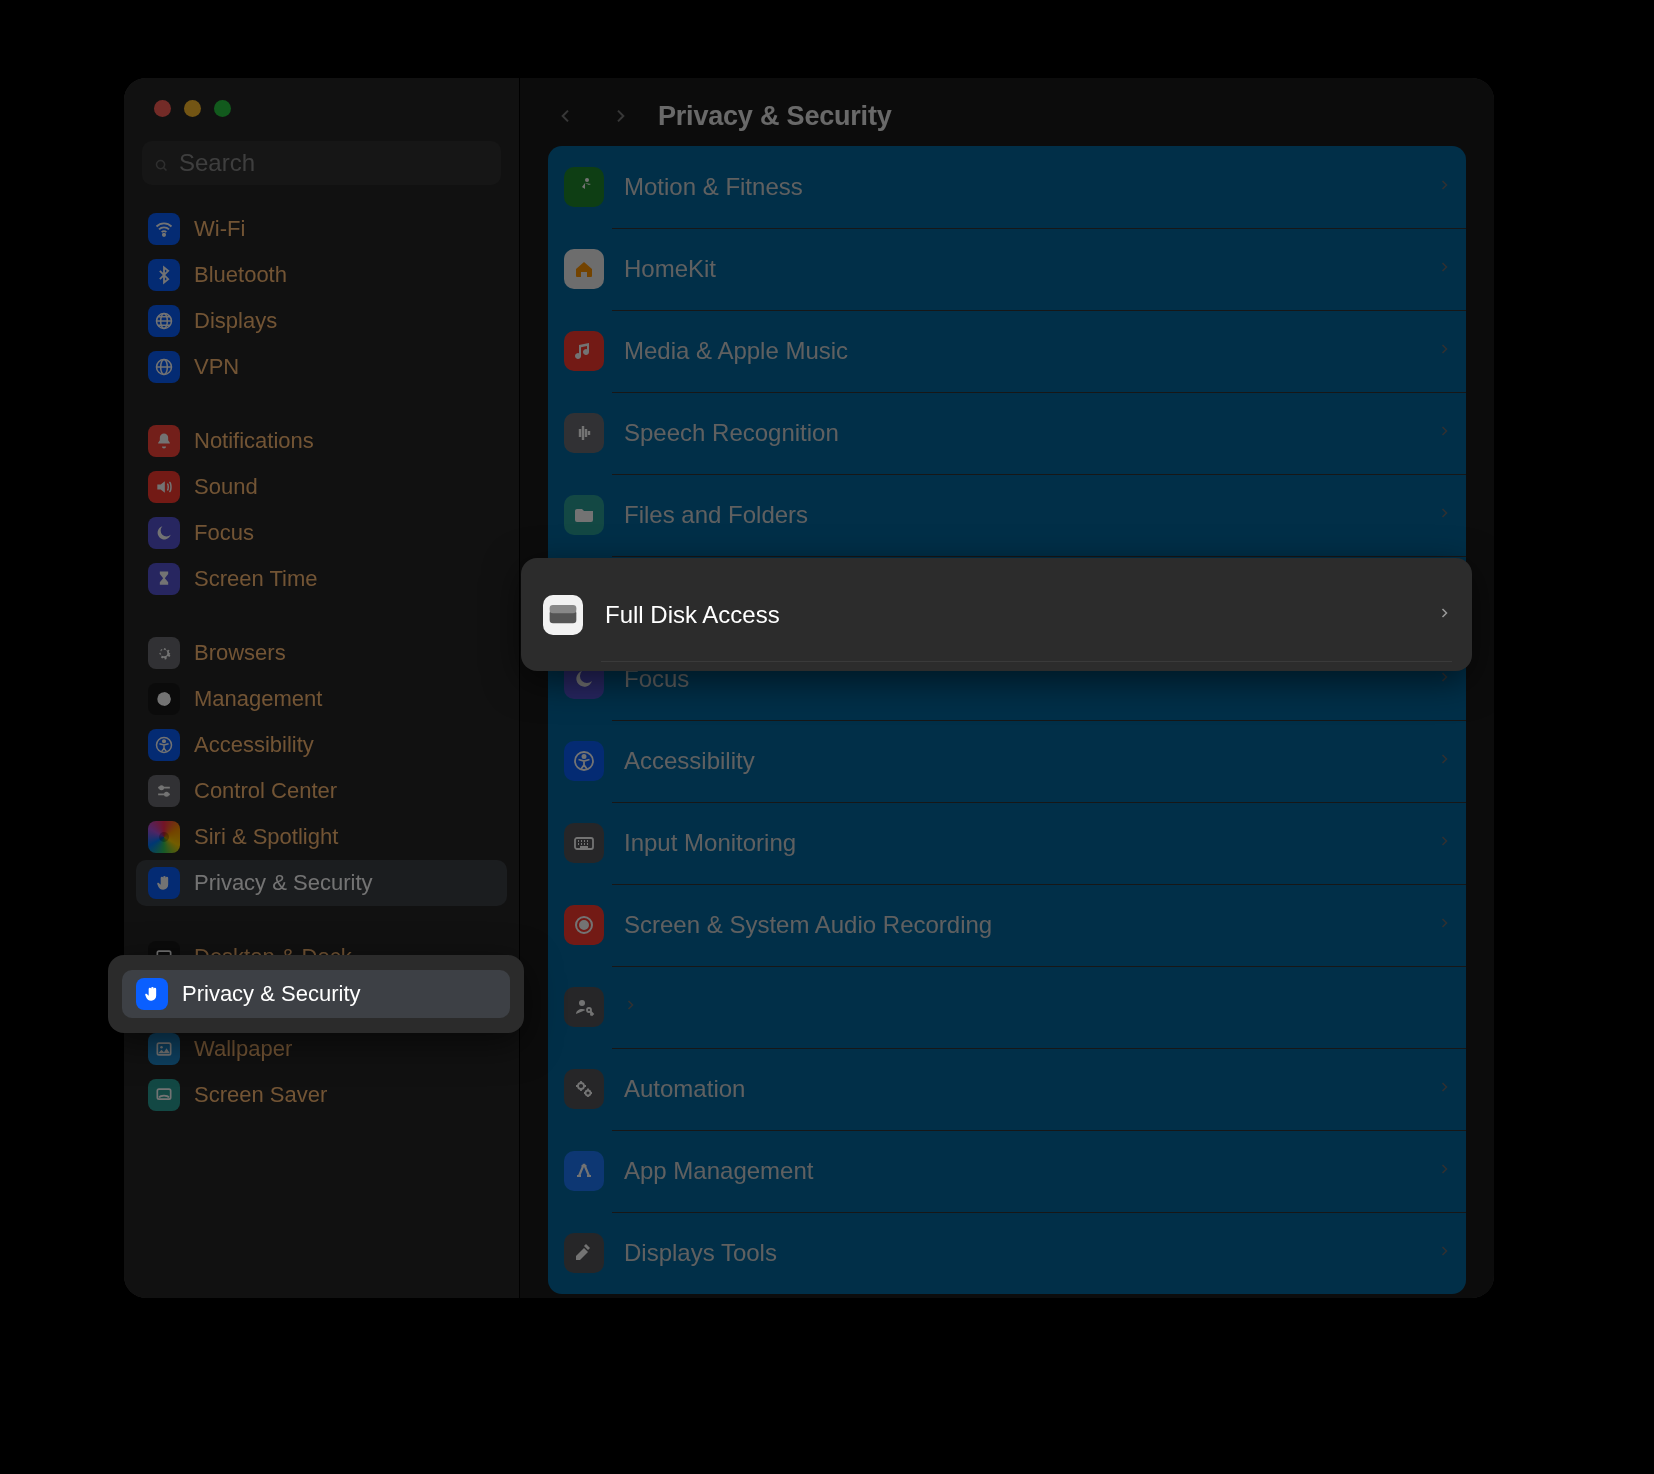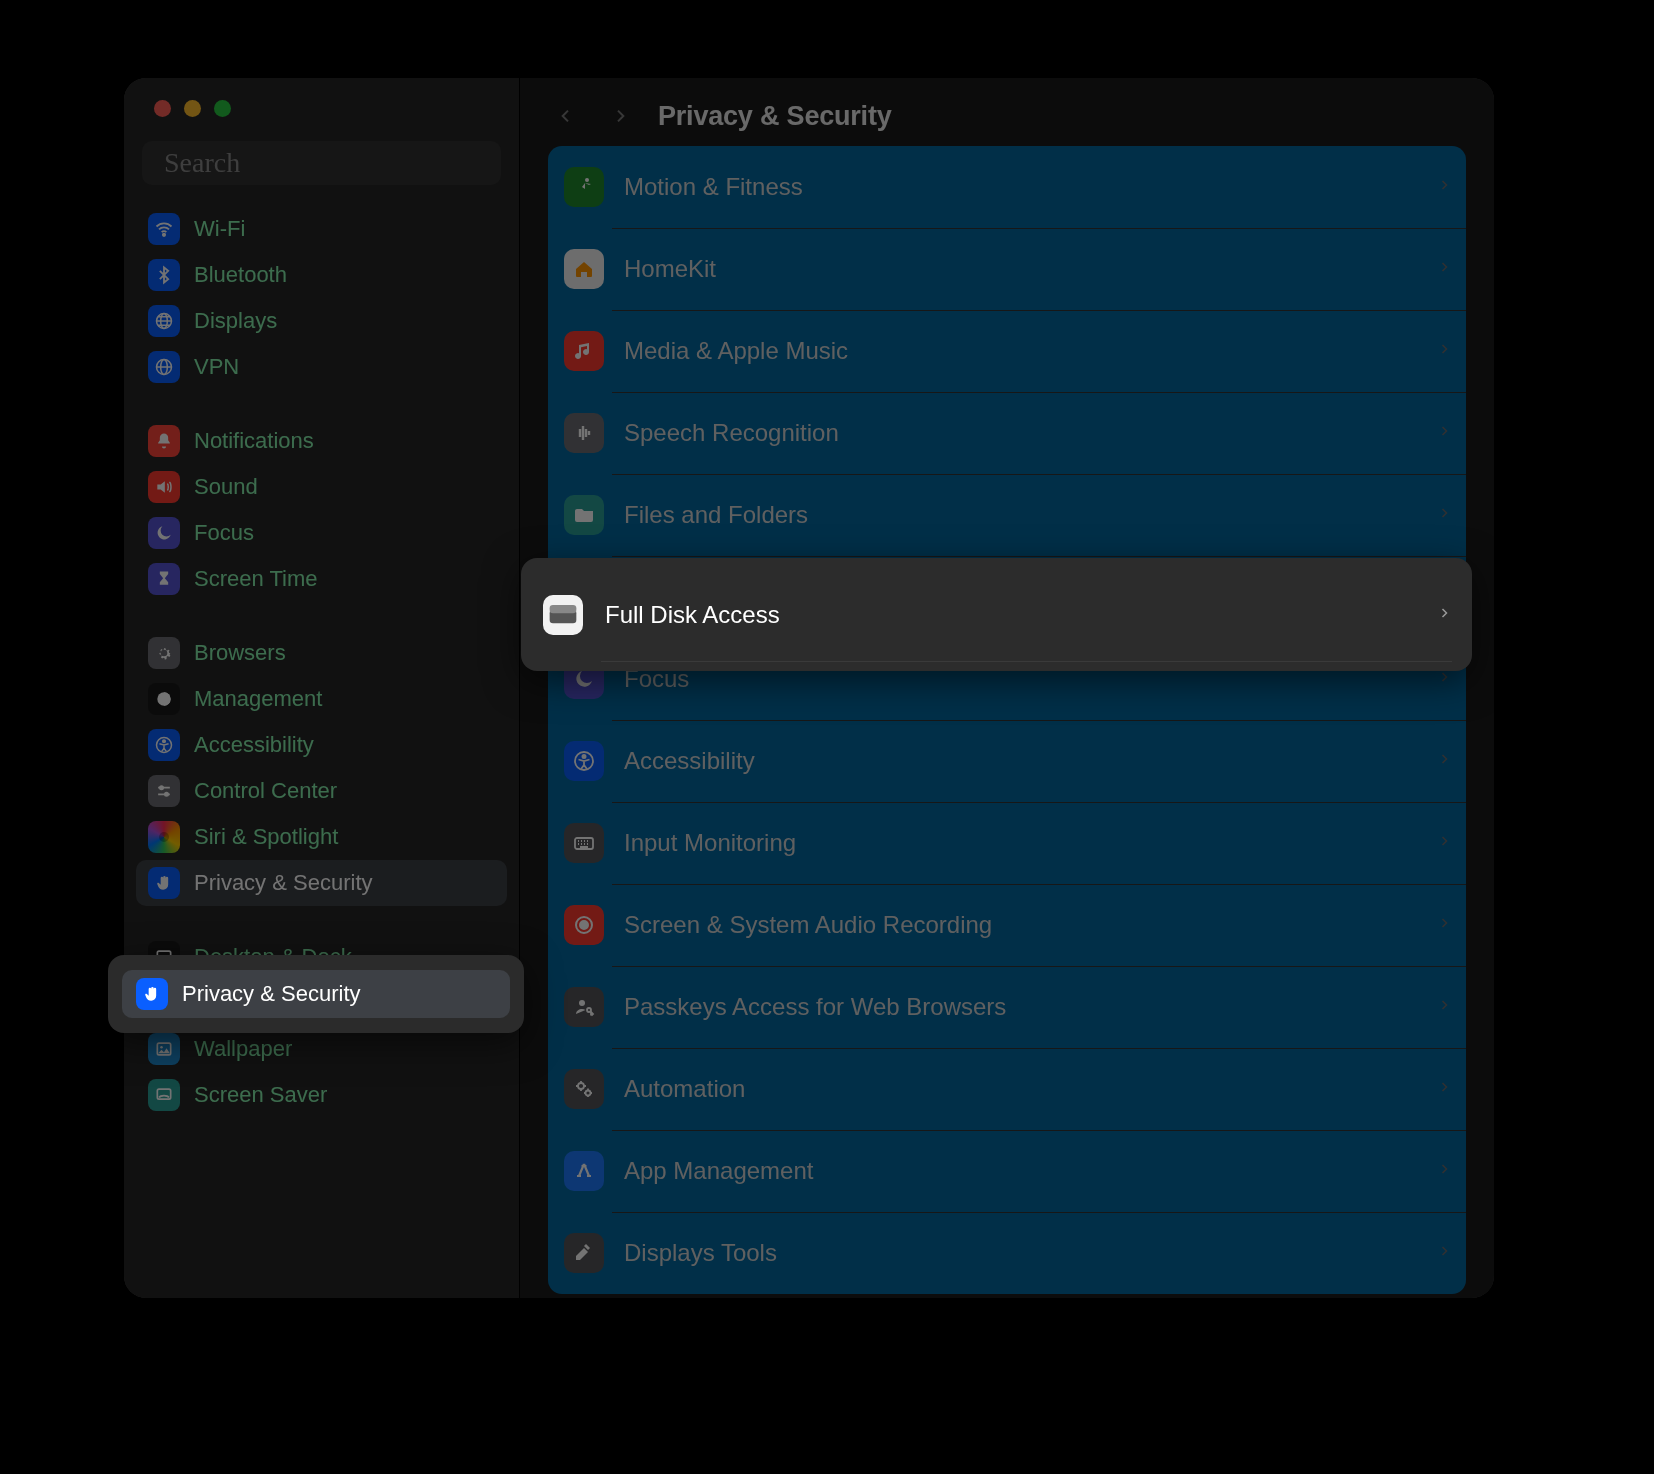--- a/index.html
+++ b/index.html
@@ -57,33 +57,33 @@
   .search {
     display:flex; align-items:center;
     height:44px; border-radius:10px;
     background:#323232;
     padding: 0 12px;
     color:#8a8a8a; font-size:22px;
   }
   .search .mag { width:20px; height:20px; margin-right:10px; opacity:.6; }
   .search input {
     flex:1; border:none; background:transparent; outline:none;
-    color:#ddd; font-size:28px;font-family:Liberation Serif, serif;
+    color:#ddd; font-size:24px;
   }
   .search input::placeholder { color:#8a8a8a; }
 
   
   .sb-scroll { position:absolute; left:0; right:0; top:128px; bottom:0; overflow:hidden; }
   .sb-inner  { position:absolute; left:0; right:0; top:-8px; }
   .sb-group  { padding: 8px 12px 20px 12px; }
   .sb-item {
     display:flex; align-items:center;
     padding: 7px 12px;
     border-radius: 10px;
-    color:#86efac; font-size:22px; line-height:22px;
+    color:#fdba74; font-size:22px; line-height:22px;
     cursor: default;
   }
   .sb-item.sel { background:#3d4045; color:#fff; }
   .sb-icon {
     width:32px; height:32px; border-radius:8px;
     margin-right:14px;
     display:flex; align-items:center; justify-content:center;
     flex:0 0 32px;
   }
   .sb-icon svg { width:20px; height:20px; }
@@ -531,21 +531,20 @@
 
         <div class="row">
           <span class="ricon bg-dgrey ic-white">
               <svg viewBox="0 0 24 24" fill="currentColor">
                 <circle cx="10" cy="8" r="3"></circle>
                 <path d="M4 19c0-3 3-5 6-5 1.3 0 2.5.3 3.5.9"></path>
                 <circle cx="17" cy="15" r="2" fill="none" stroke="currentColor" stroke-width="1.8"></circle>
                 <path d="M18.5 16.5 21 19l-1 1-1-1v1.5" fill="none" stroke="currentColor" stroke-width="1.8"></path>
               </svg>
             </span>
-          <span class="rlabel">Passkeys Access for Web Browsers</span>
           <span class="chev"><svg viewBox="0 0 24 24" fill="none" stroke="currentColor" stroke-width="3">
                 <path d="M9 4l8 8-8 8"></path>
               </svg></span>
         </div>
 
         <div class="row">
           <span class="ricon bg-dgrey ic-white">
               <svg viewBox="0 0 24 24" fill="none" stroke="currentColor" stroke-width="1.8">
                 <circle cx="9" cy="9" r="3"></circle>
                 <circle cx="16" cy="16" r="2.5"></circle>

